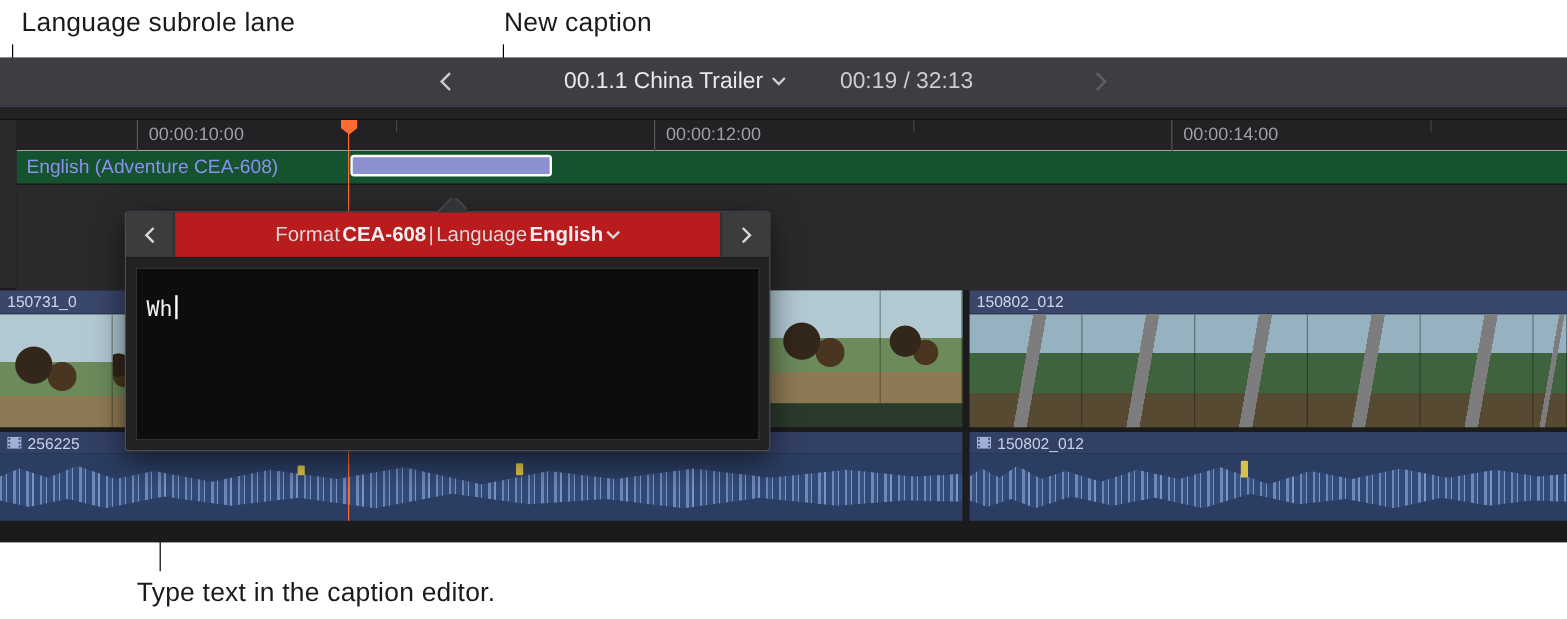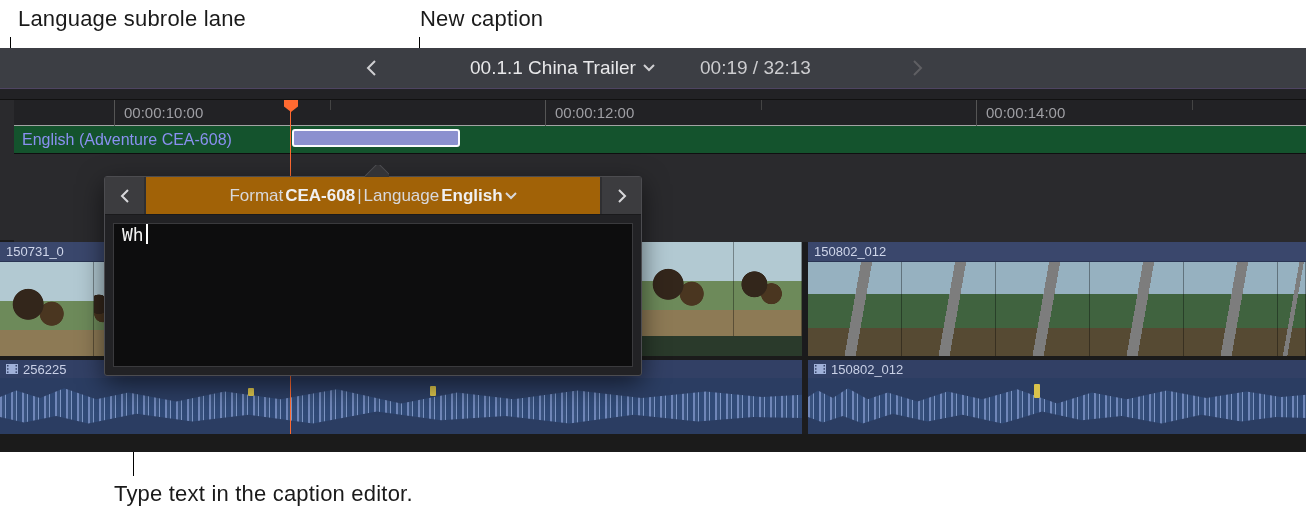--- a/index.html
+++ b/index.html
@@ -278,36 +278,36 @@
       background:#343437;
       border-bottom:1px solid #1a1a1c;
     }
     .pop-nav {
       width: 40px;
       display:flex; align-items:center; justify-content:center;
       background:#3c3c3f;
     }
     .pop-mid {
       flex:1 1 auto;
-      background:#a16207;
+      background:#b91c1c;
       display:flex; align-items:center; justify-content:center;
       color:#d8d8db;
       font-size:17px;
       gap:2px;
       border-left:1px solid #2f2f32;
       border-right:1px solid #2f2f32;
     }
     .pop-mid b { color:#f0f0f2; font-weight:600; }
     .pop-body {
       position:absolute;
       left:8px; right:8px;
       top:46px; bottom:8px;
       background:#0d0d0e;
       border:1px solid #3a3a3d;
-      padding:0 8px;
+      padding:22px 8px;
     }
     .caret {
       font-family: Menlo, Consolas, monospace;
       font-size: 18px;
       color:#f2f2f2;
       display:inline;
     }
     .caret::after{
       content:"";
       display:inline-block;

